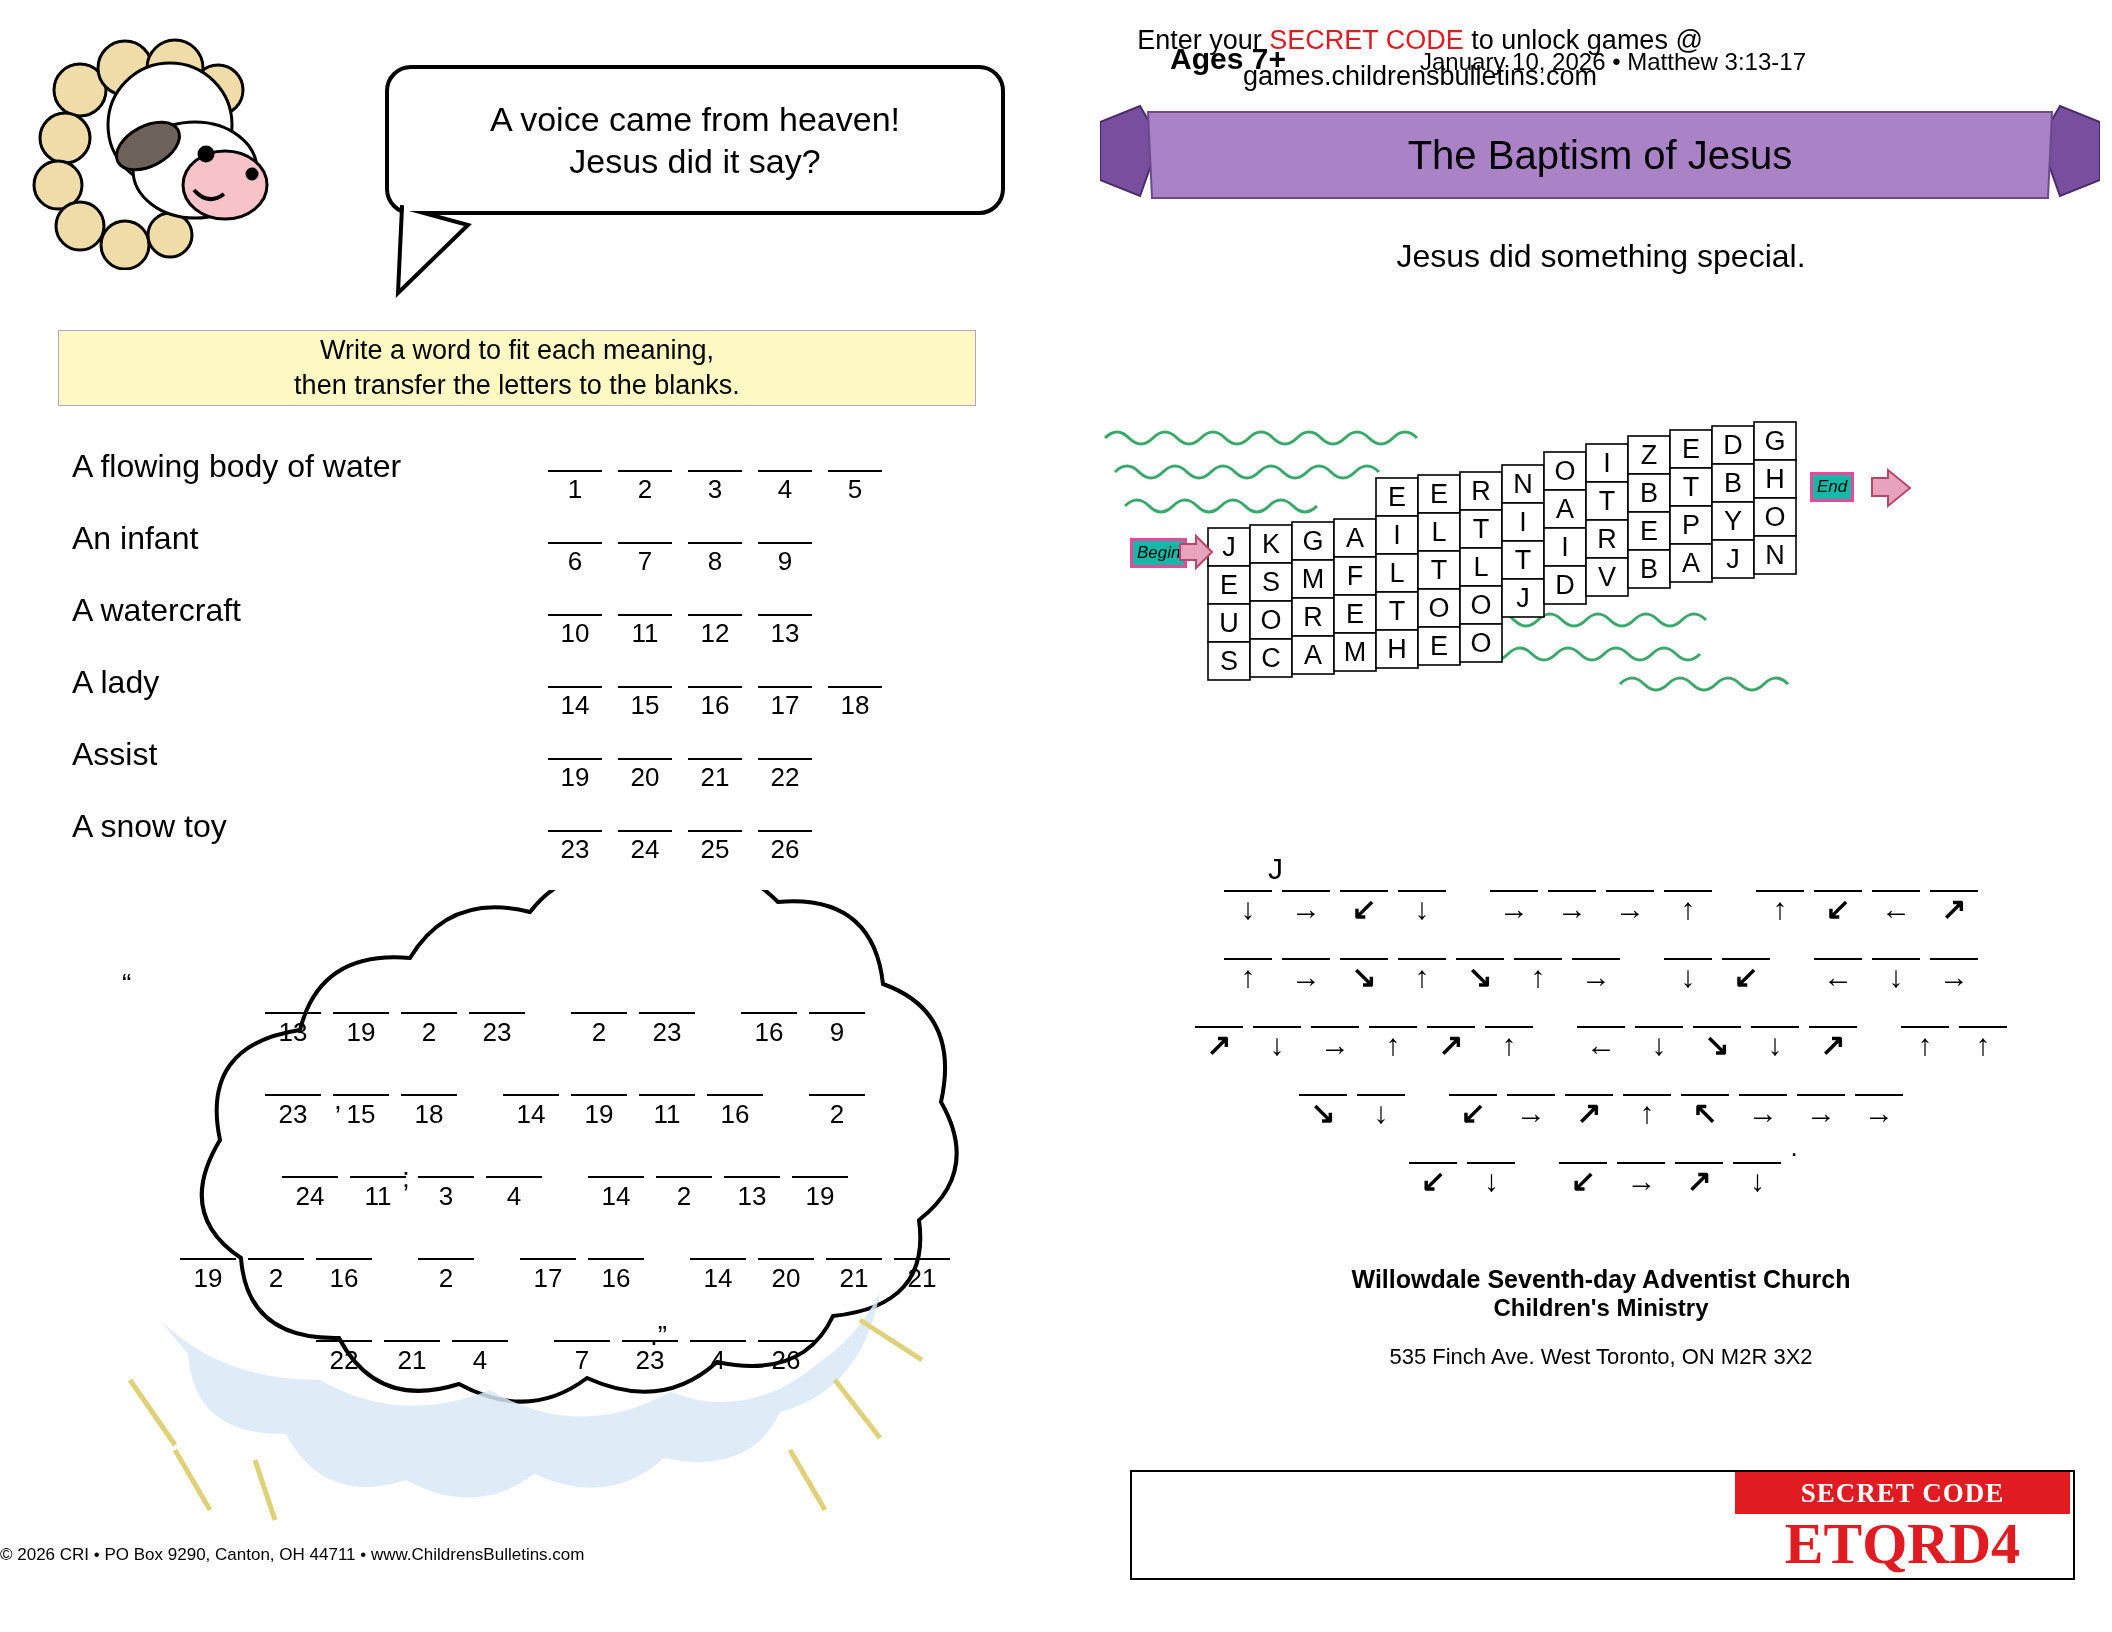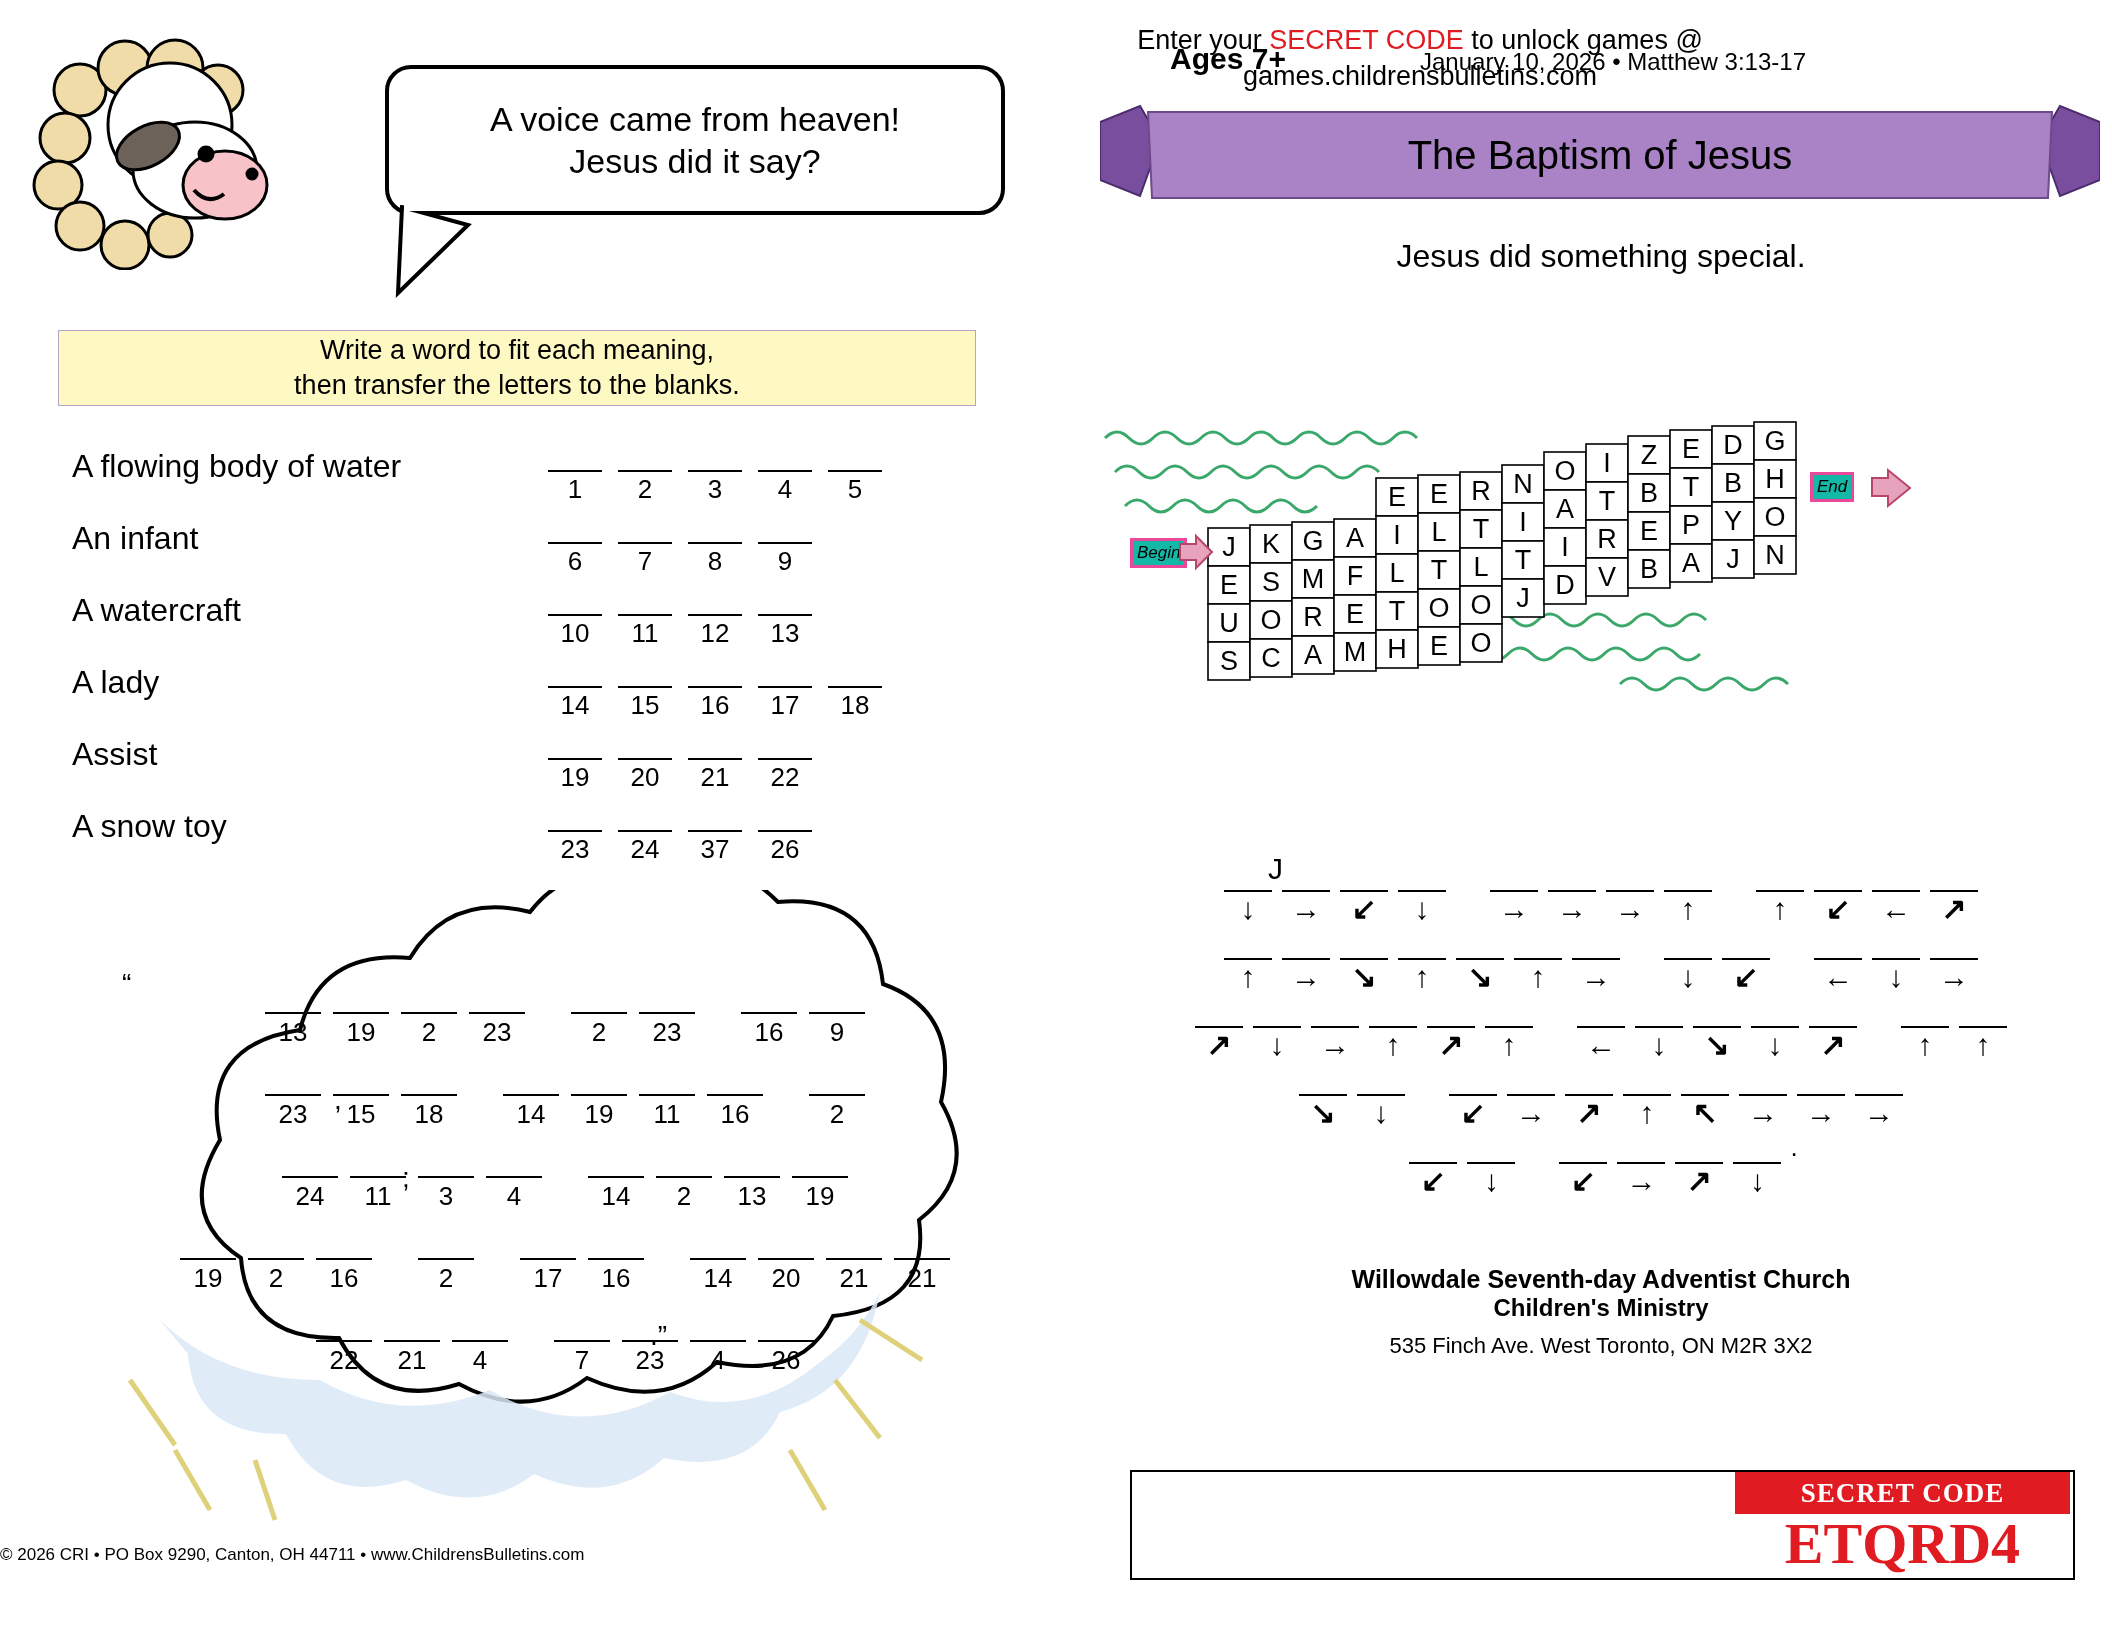--- a/index.html
+++ b/index.html
@@ -263,21 +263,21 @@
   }
 
   
   .church {
     position: absolute;
     left: 0; top: 1265px;
     width: 1022px;
     text-align: center;
   }
   .church .l1 { font-size: 25px; font-weight: bold; margin-bottom: 0; }
-  .church .l2 { font-size: 24px; font-weight: bold; margin-bottom: 11px; }
+  .church .l2 { font-size: 24px; font-weight: bold; margin-bottom: 22px; }
   .church .l3 { font-size: 22px; }
 
   
   .code-box {
     position: absolute;
     left: 40px; top: 1470px;
     width: 945px; height: 110px;
     border: 2px solid #000;
     box-sizing: border-box;
   }
@@ -492,21 +492,21 @@
           <div class="cell">
               <div class="line"></div>
               <div class="num">23</div>
             </div>
           <div class="cell">
               <div class="line"></div>
               <div class="num">24</div>
             </div>
           <div class="cell">
               <div class="line"></div>
-              <div class="num">37</div>
+              <div class="num">25</div>
             </div>
           <div class="cell">
               <div class="line"></div>
               <div class="num">26</div>
             </div>
         </div>
       </div>
     </div>
 
     <div class="cloud-wrap">

